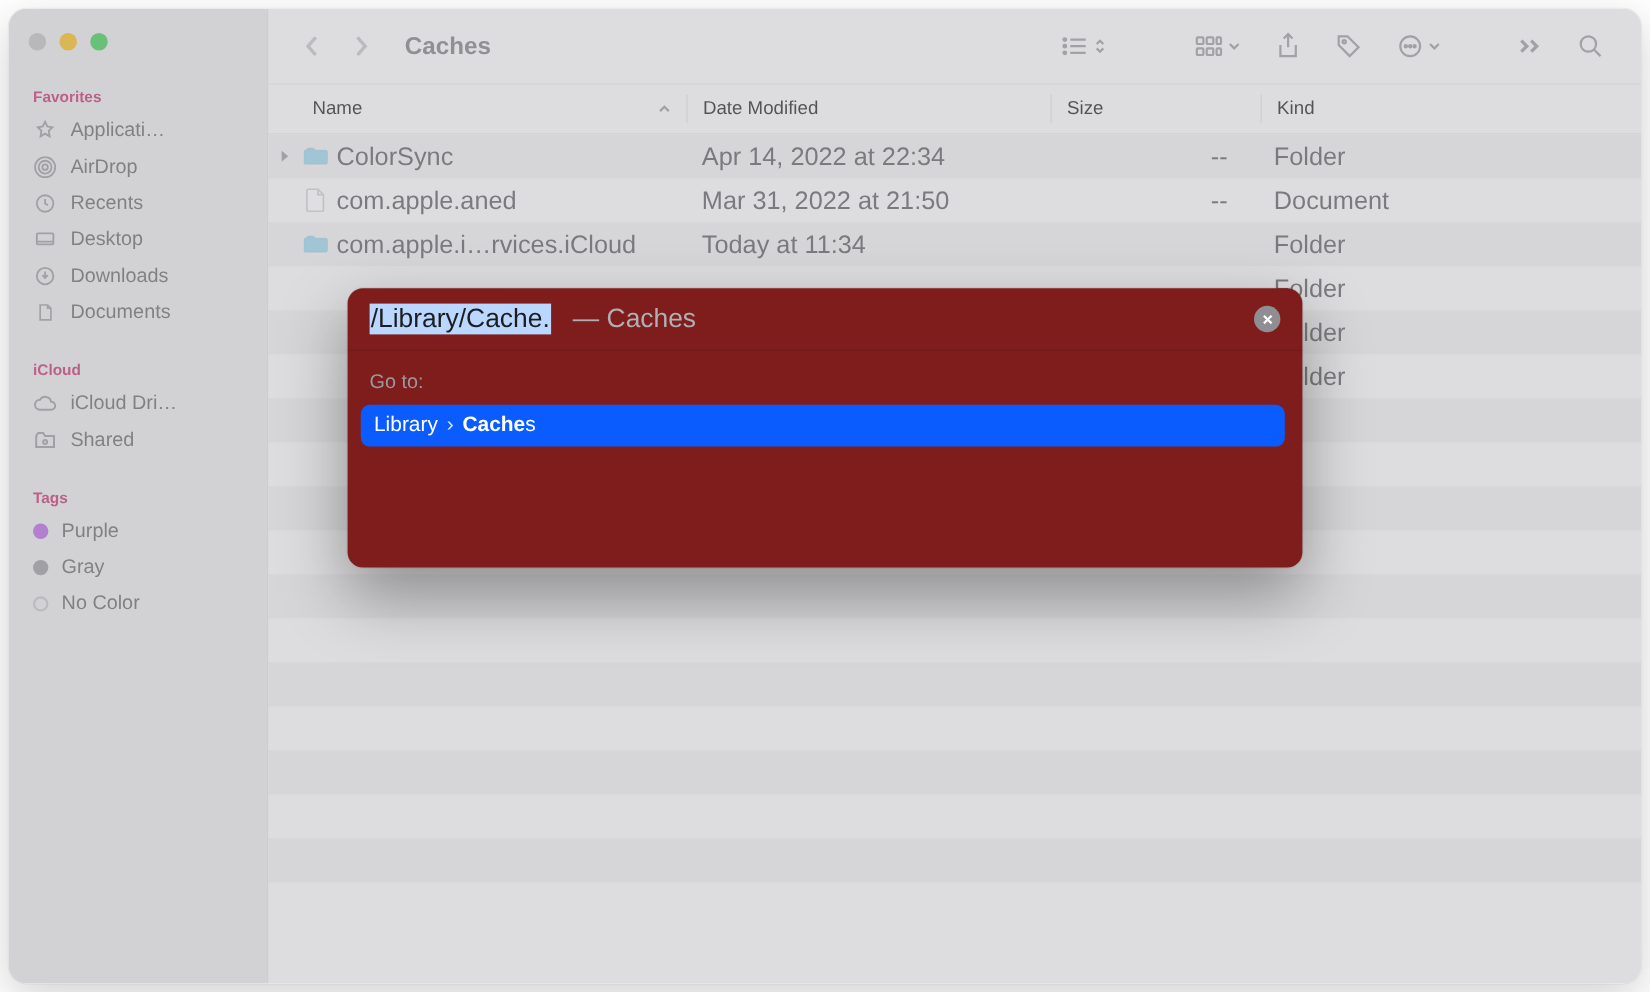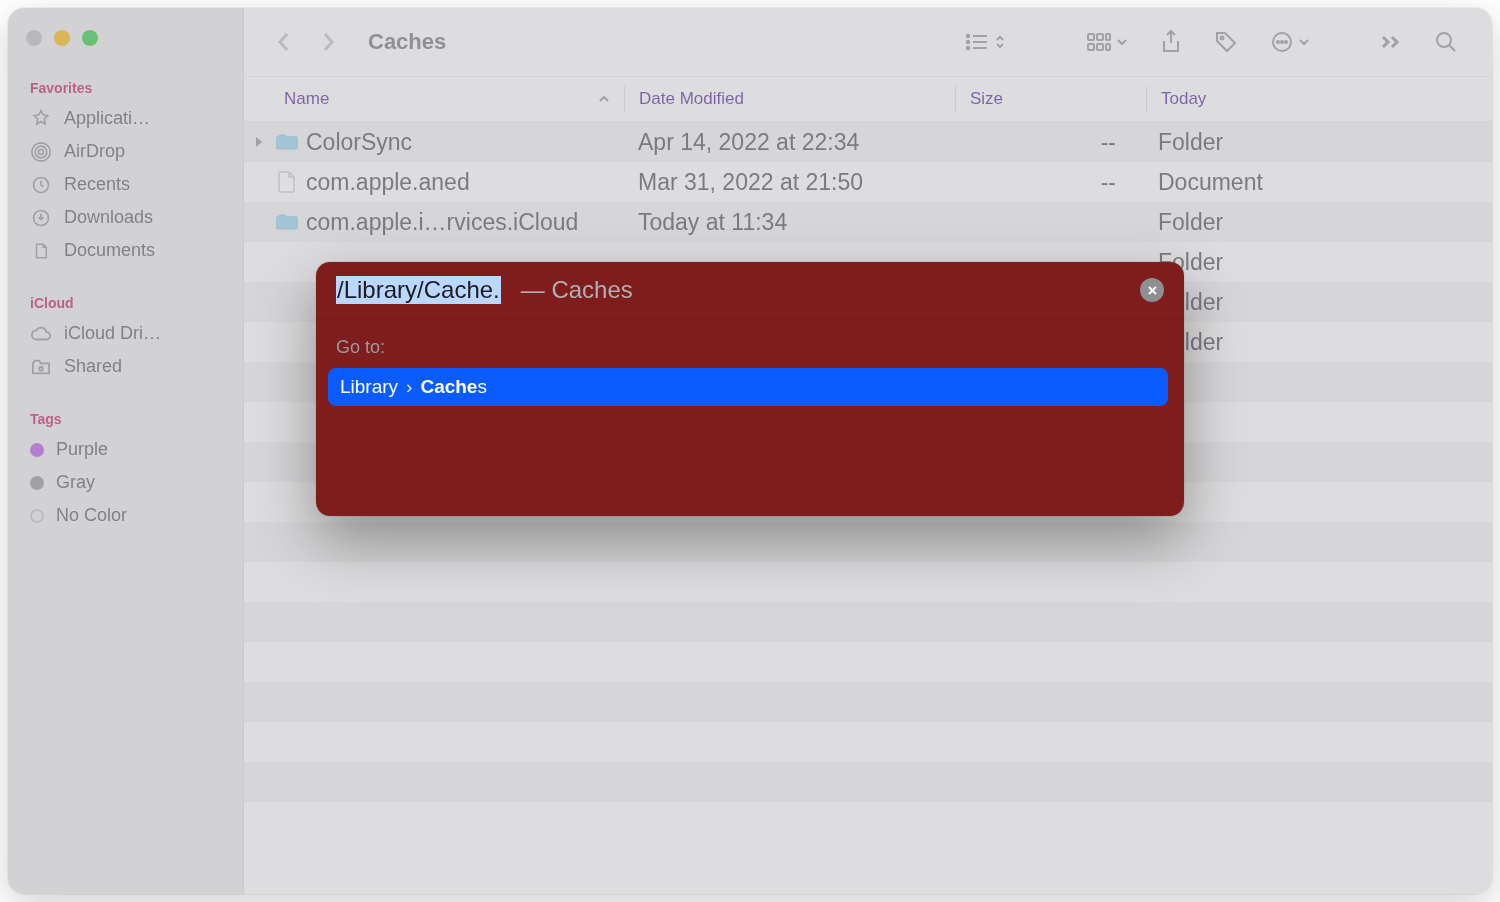--- a/index.html
+++ b/index.html
@@ -66,21 +66,21 @@
   .title {
     font-size: 22px; font-weight: 700; color:#6f6f74; padding-left:14px; flex-shrink:0;
   }
   .spacer { flex:1; }
   .tbtn { color:#8f8f94; padding:6px 12px; display:flex; align-items:center; gap:4px; }
 
   .column-header {
     display:flex; align-items:center;
     border-top:1px solid rgba(0,0,0,0.06);
     border-bottom:1px solid rgba(0,0,0,0.06);
-    font-size:17px; color:#4c1d95;
+    font-size:17px; color:#000000;
     height:46px;
   }
   .col { padding:0 14px; display:flex; align-items:center; gap:6px; }
   .col.name { flex:0 0 380px; padding-left:40px; font-weight:500; }
   .col.date { flex:0 0 330px; }
   .col.size { flex:0 0 190px; justify-content:flex-start; padding-right:28px; }
   .col.kind { flex:1; }
   .col-sep { width:1px; height:26px; background:rgba(0,0,0,0.12); }
 
   .file-list { flex:1; overflow:hidden; }
@@ -194,20 +194,29 @@
         <svg width="20" height="20" viewBox="0 0 24 24" fill="none" stroke="currentColor" stroke-width="2">
             <circle cx="12" cy="12" r="9"></circle>
             <path d="M12 7v5l3 2"></path>
           </svg>
       </span>
       <span class="label">Recents</span>
     </div>
     <div class="side-item">
       <span class="icon">
         <svg width="20" height="20" viewBox="0 0 24 24" fill="none" stroke="currentColor" stroke-width="2">
+            <rect x="3" y="5" width="18" height="12" rx="1"></rect>
+            <path d="M3 14h18"></path>
+          </svg>
+      </span>
+      <span class="label">Desktop</span>
+    </div>
+    <div class="side-item">
+      <span class="icon">
+        <svg width="20" height="20" viewBox="0 0 24 24" fill="none" stroke="currentColor" stroke-width="2">
             <circle cx="12" cy="12" r="9"></circle>
             <path d="M12 7v7m-3-3l3 3 3-3"></path>
           </svg>
       </span>
       <span class="label">Downloads</span>
     </div>
     <div class="side-item">
       <span class="icon">
         <svg width="18" height="20" viewBox="0 0 24 24" fill="none" stroke="currentColor" stroke-width="2">
             <path d="M6 3h9l4 4v14H6z"></path>
@@ -339,21 +348,21 @@
       <div class="col-sep"></div>
       <div class="col date">
         <span>Date Modified</span>
       </div>
       <div class="col-sep"></div>
       <div class="col size">
         <span>Size</span>
       </div>
       <div class="col-sep"></div>
       <div class="col kind">
-        <span>Today</span>
+        <span>Kind</span>
       </div>
     </div>
 
     <div class="file-list">
 
     <div class="row alt has-children">
           <div class="cell name">
             <span class="disclosure">
               <svg width="10" height="12" viewBox="0 0 10 12" fill="#8e8e93">
                 <path d="M2 1l6 5-6 5z"></path>

